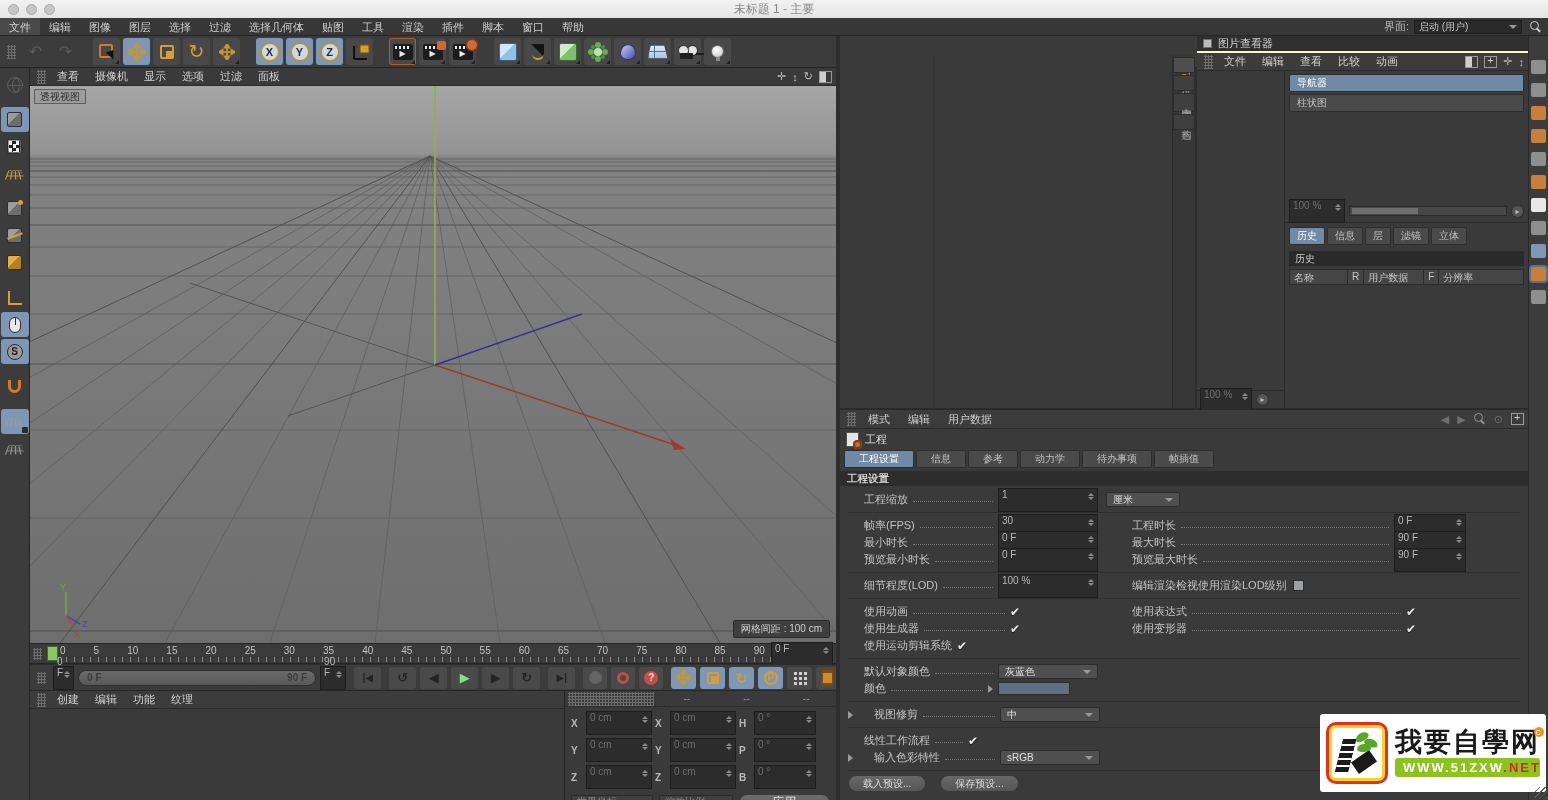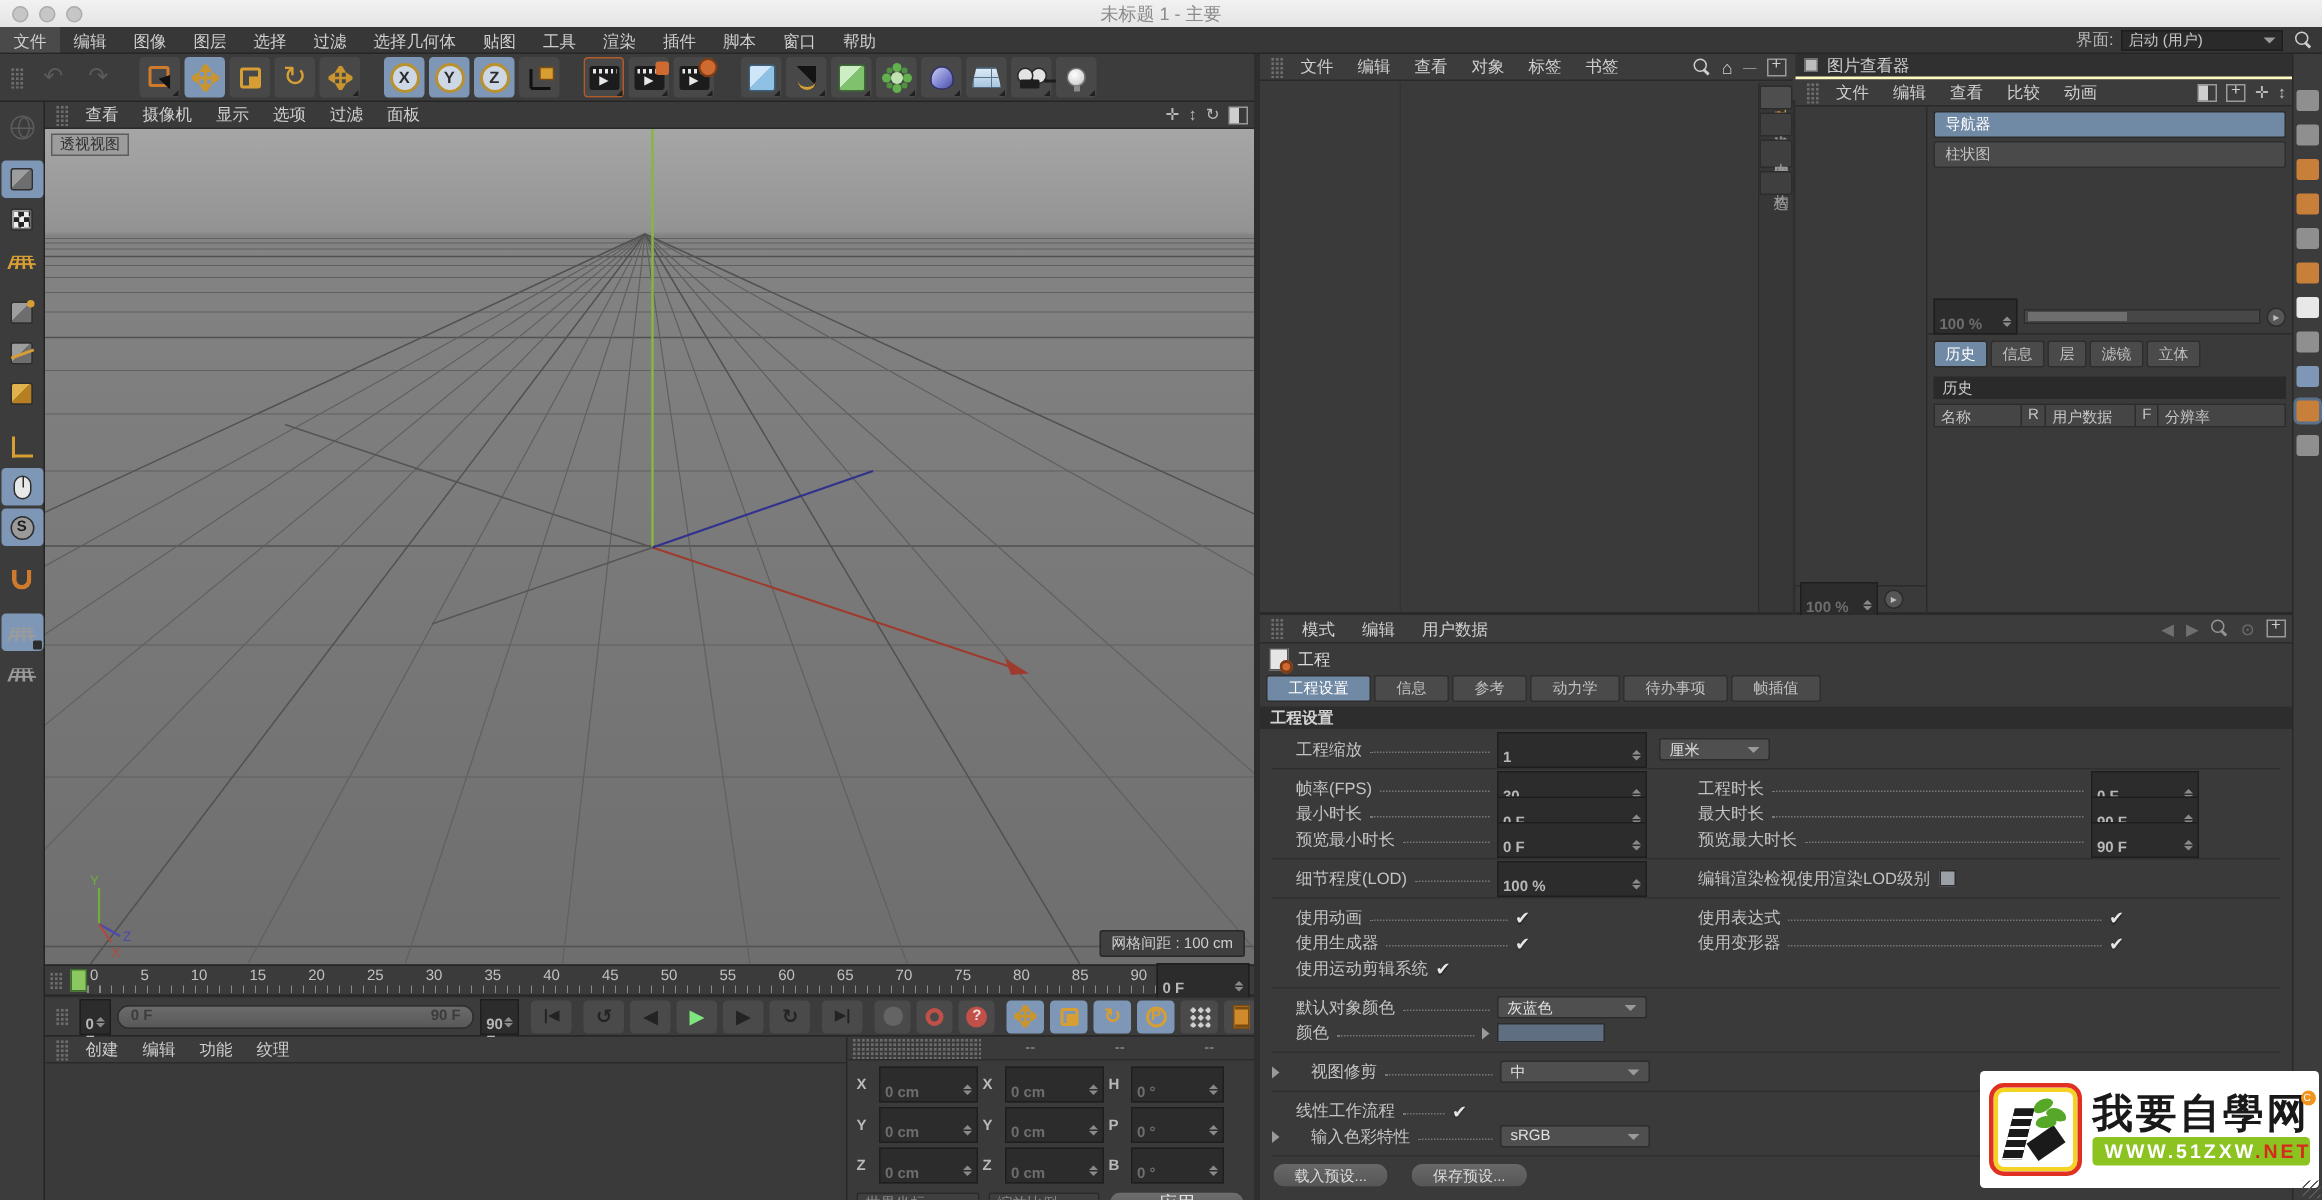--- a/index.html
+++ b/index.html
@@ -86,21 +86,21 @@
   .view-area{position:relative;height:557px;background:linear-gradient(#a6a6a6 0px,#939393 68px,#898989 70px,#838383 71px,#6e6e6e 557px);overflow:hidden;}
   .vp-label{position:absolute;left:4px;top:3px;background:#9c9c9c;border:1px solid #5e5e5e;color:#2f2f2f;font-size:10px;padding:0 5px;line-height:13px;}
   .grid-chip{position:absolute;right:6px;bottom:5px;background:#3f3f3f;border:1px solid #292929;color:#cfcfcf;font-size:10px;padding:1px 7px;border-radius:2px;}
   
   .ruler{position:absolute;left:30px;top:643px;width:806px;height:21px;background:#3b3b3b;border-top:1px solid #272727;border-bottom:1px solid #272727;display:flex;align-items:center;}
   .ruler .grip{height:12px;}
   .marker{width:11px;height:15px;background:#8cc860;border:1px solid #3f6f2a;margin-left:2px;flex:none;}
   .ticknums{flex:1;display:flex;justify-content:space-between;padding:0 6px 6px 2px;color:#c2c2c2;font-size:10px;position:relative;}
   .ticknums::after{content:"";position:absolute;left:0;right:0;bottom:0px;height:5px;background:repeating-linear-gradient(90deg,#8a8a8a 0 1px,transparent 1px 8px);}
   .frame-field{width:62px;flex:none;margin-right:3px;}
-  .field{height:15px;background:#2c2c2c;border:1px solid #1e1e1e;color:#b8b8b8;font-size:10px;display:flex;align-items:flex-start;padding:11px 3px;position:relative;font-weight:bold;}
+  .field{height:15px;background:#2c2c2c;border:1px solid #1e1e1e;color:#b8b8b8;font-size:10px;display:flex;align-items:flex-end;padding:11px 3px;position:relative;}
   .field .val{flex:1;}
   .field.dis{color:#6e6e6e;}
   .spin{width:7px;display:flex;flex-direction:column;align-items:center;gap:1px;flex:none;}
   .spin i{width:0;height:0;border-left:3px solid transparent;border-right:3px solid transparent;}
   .spin i.up{border-bottom:3px solid #8a8a8a;}
   .spin i.dn{border-top:3px solid #8a8a8a;}
   .transport{position:absolute;left:30px;top:665px;width:806px;height:26px;background:#3c3c3c;display:flex;align-items:center;gap:4px;padding:0 4px;border-bottom:1px solid #272727;}
   .transport .grip{height:12px;}
   .range{flex:none;width:238px;height:16px;background:linear-gradient(#6b6b6b,#585858);border:1px solid #2e2e2e;border-radius:8px;display:flex;align-items:center;justify-content:space-between;padding:0 8px;color:#3c3c3c;font-size:10px;font-weight:bold;}
   .tbtn{width:27px;height:22px;background:#4a4a4a;border-radius:3px;display:flex;align-items:center;justify-content:center;color:#1f1f1f;font-size:13px;font-weight:bold;flex:none;}
@@ -706,30 +706,20 @@
           <span>缩放比例</span>
           <span class="caret"></span>
         </span>
       <span class="apply-btn">应用</span>
     </div>
   </div>
 
   <div class="divider-v"></div>
 
   <div class="obj-panel">
-    <div class="pmenu">
-      <span class="grip"></span>
-      <div class="menu-items"><span>文件</span><span>编辑</span><span>查看</span><span>对象</span><span>标签</span><span>书签</span></div>
-      <div class="obj-micons">
-        <span class="search-glyph"></span>
-        <span style="font-size:12px;color:#cfcfcf">⌂</span>
-        <span style="color:#9a9a9a;font-size:9px">—</span>
-        <span class="mi plus"></span>
-      </div>
-    </div>
     <div class="obj-body"></div>
     <div class="side-tabs">
       <span class="side-tab selected">对象</span>
       <span class="side-tab">场次</span>
       <span class="side-tab">内容浏览器</span>
       <span class="side-tab">构造</span>
     </div>
   </div>
 
   <div class="pv-panel">

